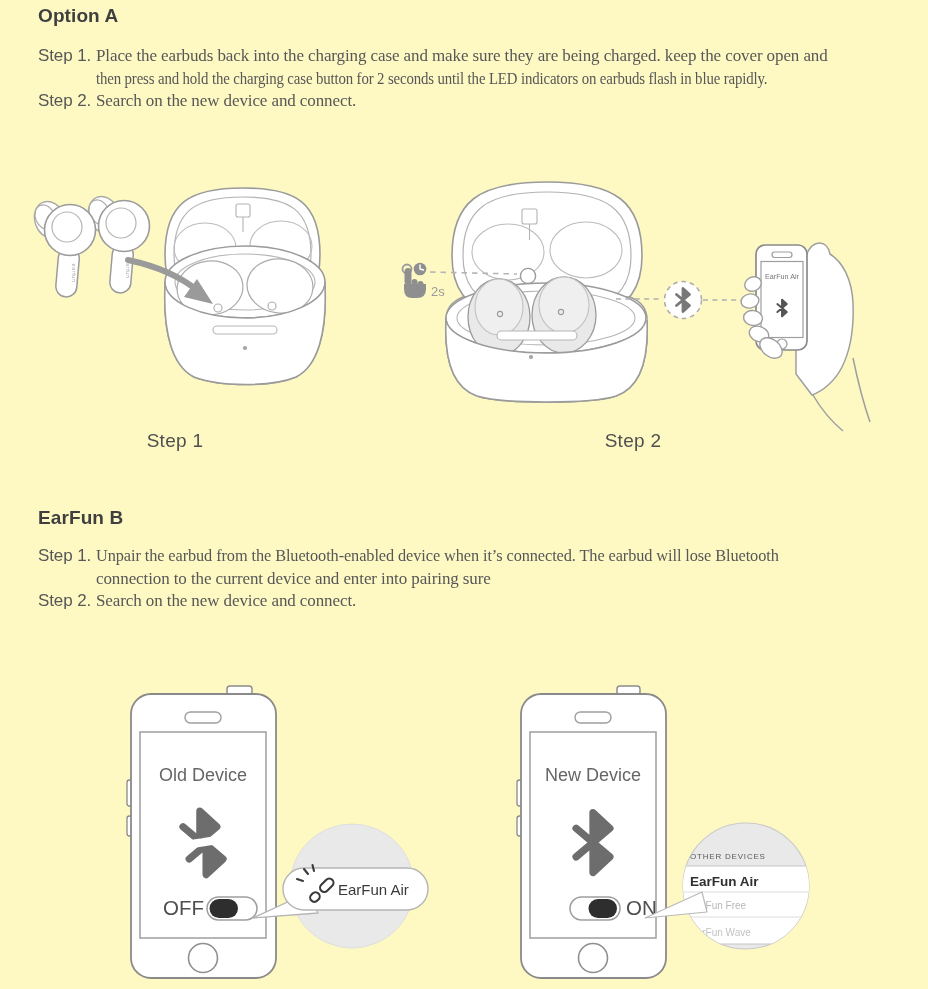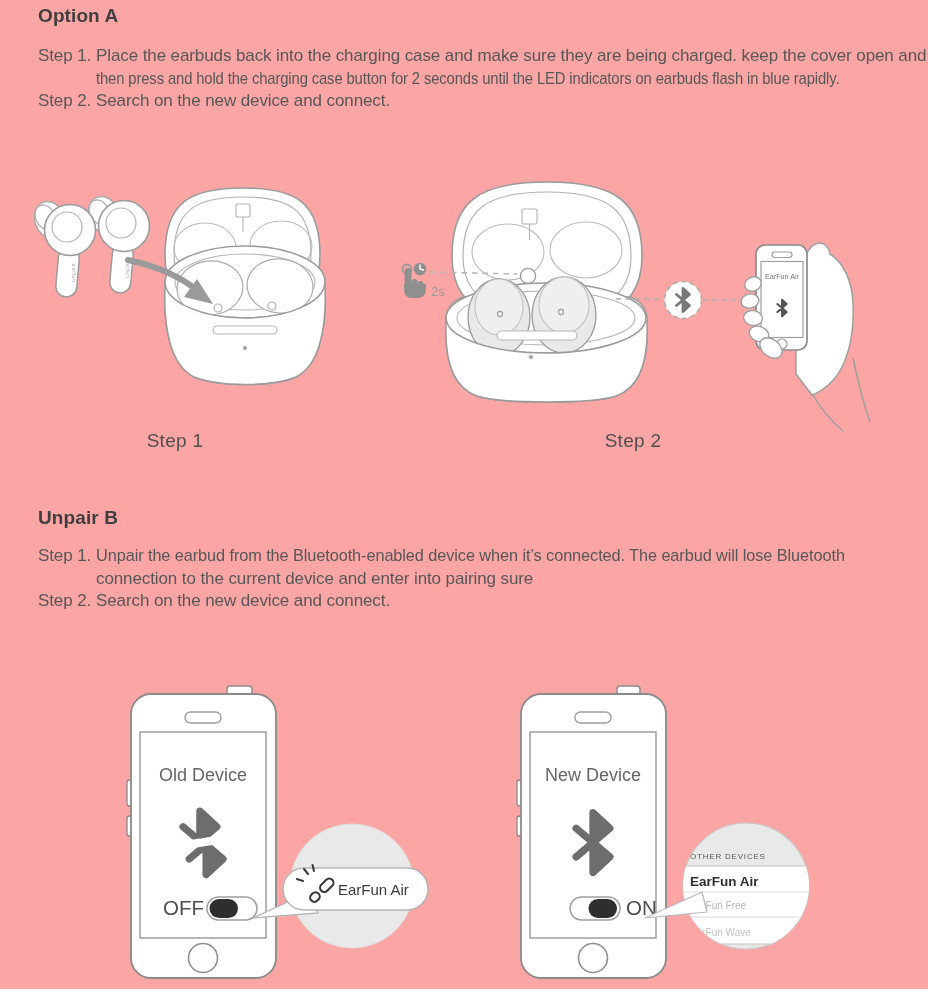--- a/index.html
+++ b/index.html
@@ -1,22 +1,22 @@
 <!DOCTYPE html>
 <html><head>
 <meta charset="utf-8">
 <style>
   html,body{margin:0;padding:0;background:#fff;}
-  .page{position:relative;width:928px;height:989px;background:#fca5a5;overflow:hidden;
+  .page{position:relative;width:928px;height:989px;background:#fef9c3;overflow:hidden;
         font-family:"Liberation Sans","DejaVu Sans",sans-serif;}
   .opt-title{position:absolute;left:38px;font-size:19px;font-weight:600;color:#3f3f3f;letter-spacing:.1px;}
   .steps{position:absolute;left:38px;width:882px;font-size:17px;color:#575757;letter-spacing:-.1px;}
   .step-row{display:flex;align-items:flex-start;}
   .step-label{flex:0 0 58px;line-height:22.6px;white-space:nowrap;}
-  .step-lines{flex:1;min-width:0;}
+  .step-lines{flex:1;min-width:0;font-family:Liberation Serif, serif;}
   .step-lines div{line-height:22.6px;white-space:nowrap;}
   .sq87{transform:scaleX(.872);transform-origin:0 50%;letter-spacing:-.15px;}
   .sq96{transform:scaleX(.96);transform-origin:0 50%;}
   .fig{position:absolute;left:0;}
   svg text{font-family:"Liberation Sans","DejaVu Sans",sans-serif;}
 </style>
 </head>
 <body>
 
 <div class="page">
@@ -181,21 +181,21 @@
           <ellipse cx="753" cy="158" rx="9.5" ry="7.5" transform="rotate(8 753 158)"></ellipse>
           <ellipse cx="759" cy="174" rx="10" ry="7.5" transform="rotate(22 759 174)"></ellipse>
           <ellipse cx="771" cy="188" rx="12.5" ry="8.5" transform="rotate(38 771 188)"></ellipse>
         </g>
       </g>
 
       <text x="633" y="287" font-size="19" fill="#4f4f4f" text-anchor="middle" letter-spacing=".3">Step 2</text>
     </g>
   </svg>
 
-  <div class="opt-title" style="top:507px;">Unpair B</div>
+  <div class="opt-title" style="top:507px;">EarFun B</div>
   <div class="steps" style="top:545px;">
     <div class="step-row">
       <div class="step-label">Step 1.</div>
       <div class="step-lines">
         <div class="sq96">Unpair the earbud from the Bluetooth-enabled device when it’s connected. The earbud will lose Bluetooth</div>
         <div>connection to the current device and enter into pairing sure</div>
       </div>
     </div>
     <div class="step-row">
       <div class="step-label">Step 2.</div>

